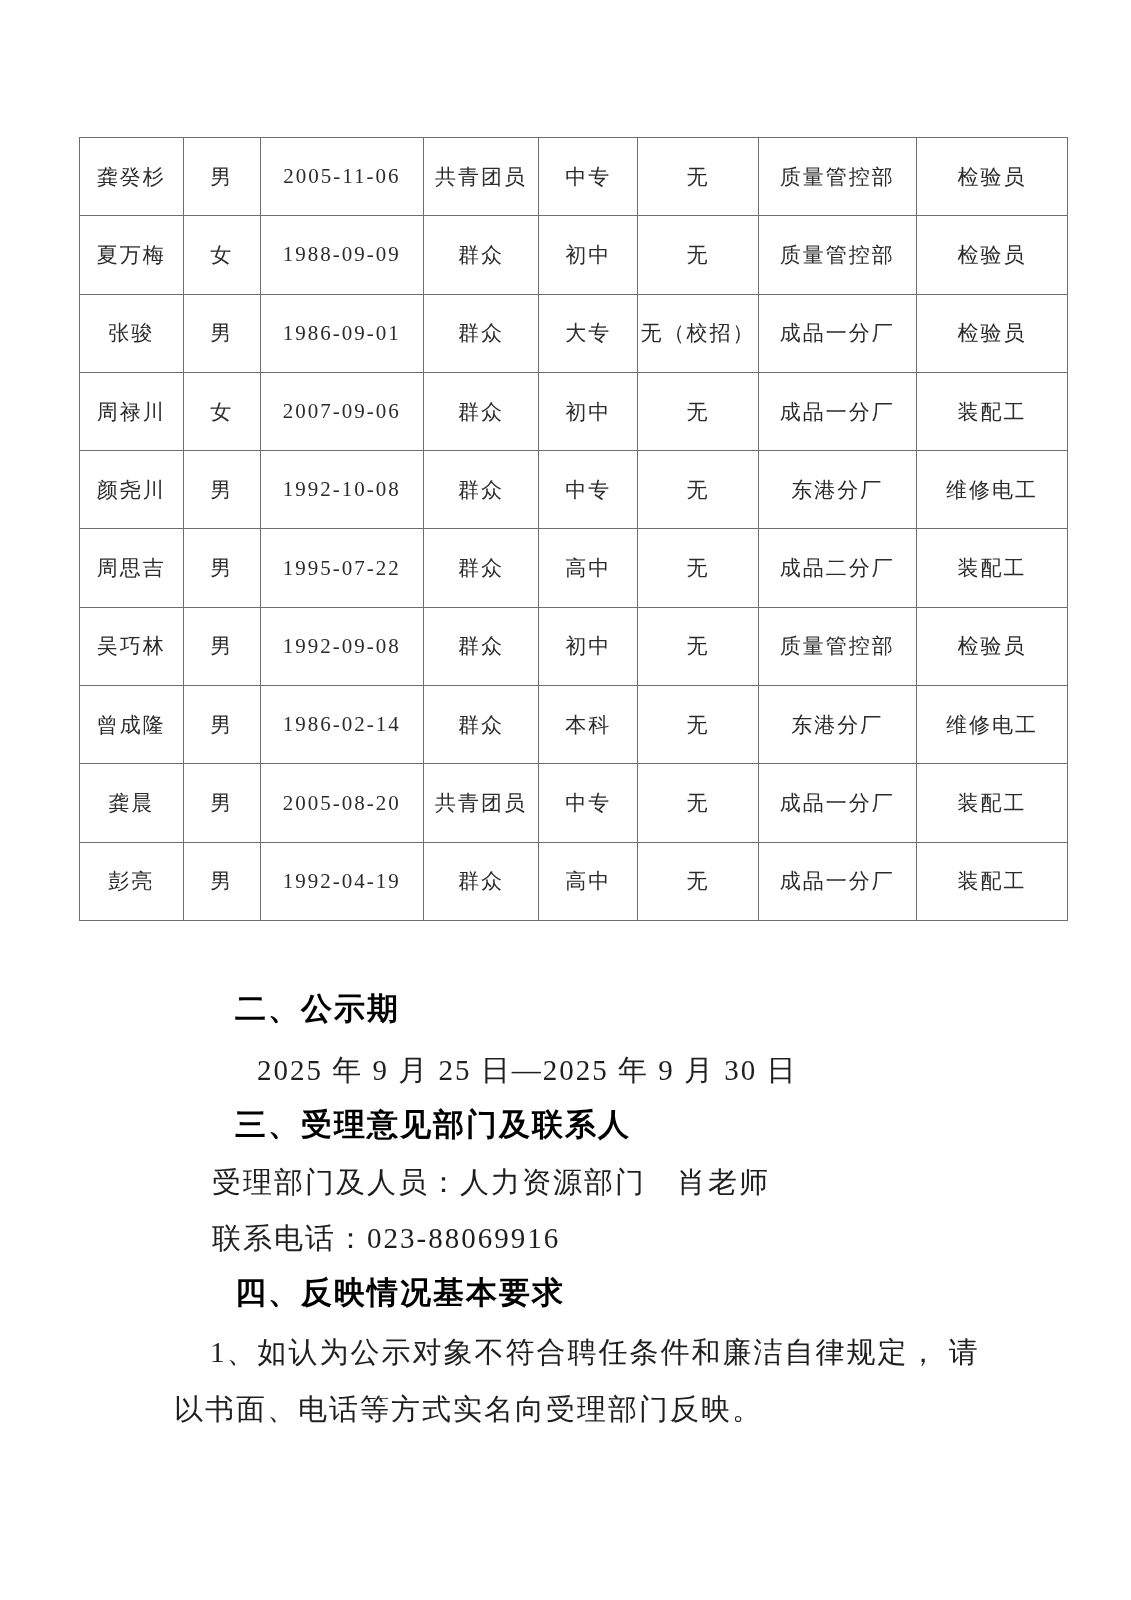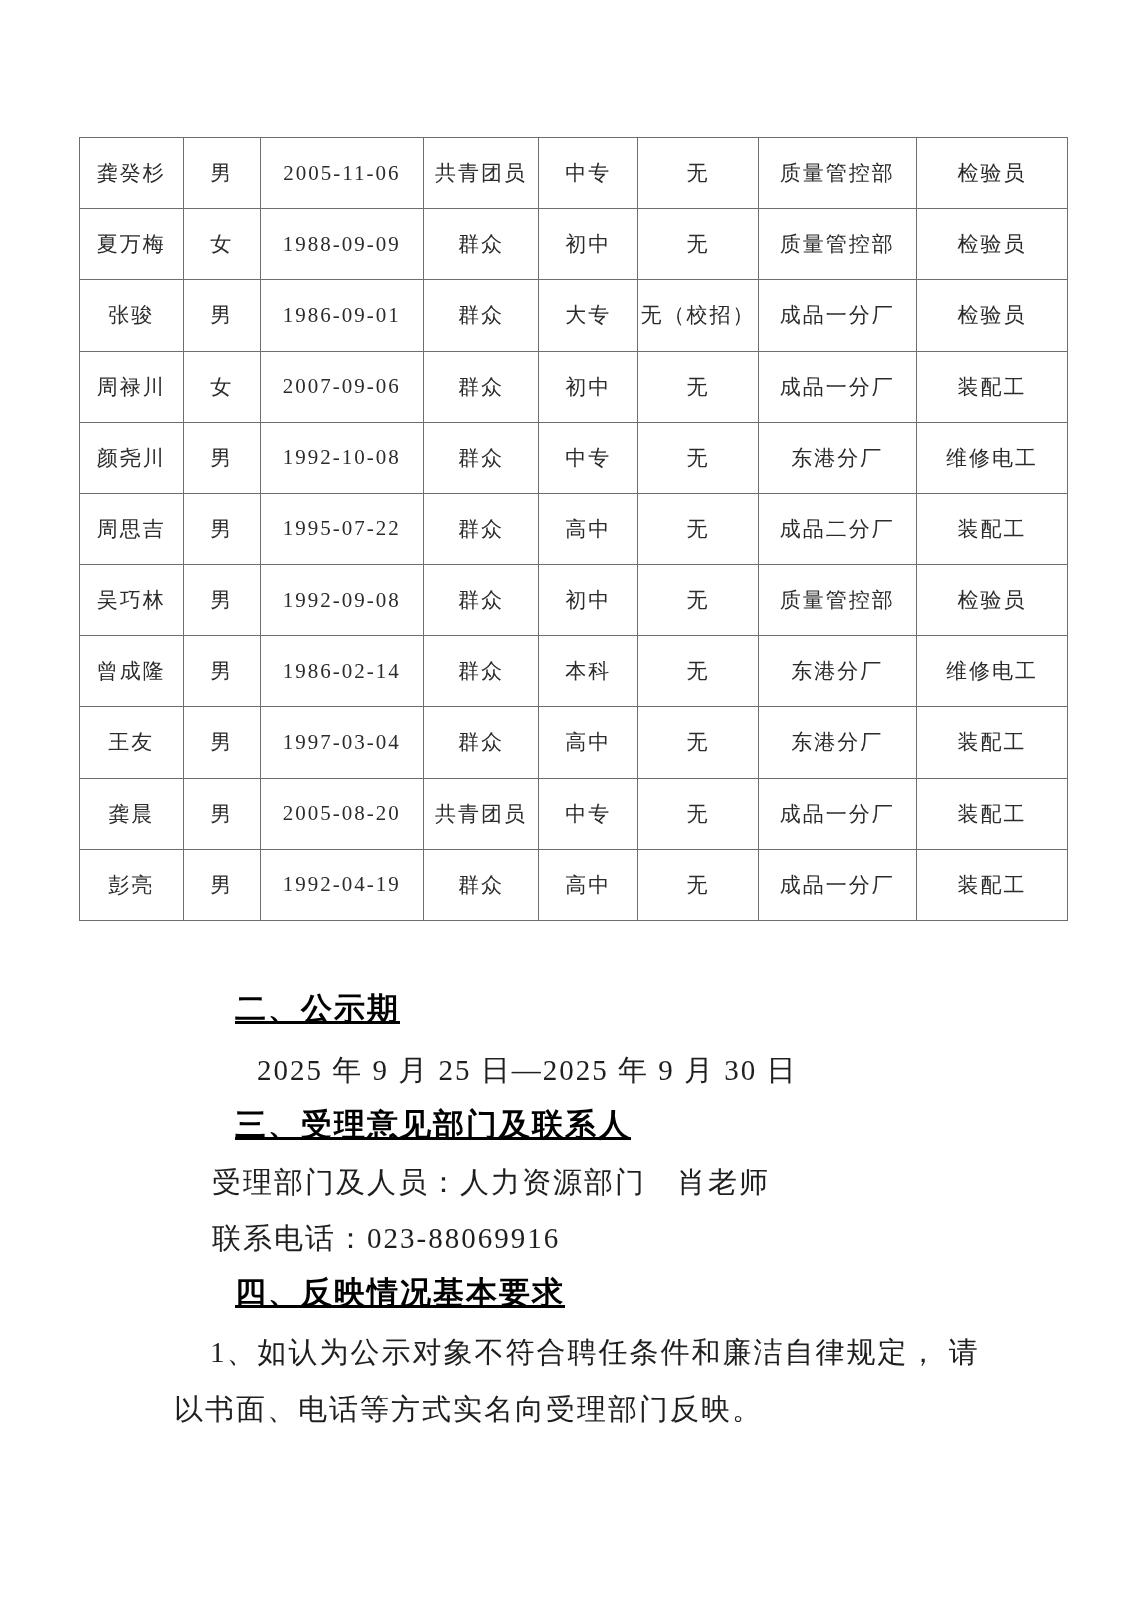--- a/index.html
+++ b/index.html
@@ -44,21 +44,20 @@
   .line{
     position:absolute;
     white-space:nowrap;
   }
   .heading{
     font-family:"Liberation Sans","DejaVu Sans",sans-serif;
     font-weight:700;
     font-size:31px;
     letter-spacing:2px;
     color:var(--heading);
-    text-decoration:underline;
   }
   .bodyline{
     font-family:"Liberation Serif","DejaVu Serif",serif;
     font-size:29px;
     letter-spacing:2px;
     color:var(--text);
   }
   .pos-h2{left:235px;top:988px;}
   .pos-period{left:211px;top:1051px;margin-left:46px;}
   .pos-h3{left:235px;top:1104px;}
@@ -159,30 +158,20 @@
           <td>曾成隆</td>
           <td>男</td>
           <td>1986-02-14</td>
           <td>群众</td>
           <td>本科</td>
           <td>无</td>
           <td>东港分厂</td>
           <td>维修电工</td>
         </tr>
         <tr>
-          <td>王友</td>
-          <td>男</td>
-          <td>1997-03-04</td>
-          <td>群众</td>
-          <td>高中</td>
-          <td>无</td>
-          <td>东港分厂</td>
-          <td>装配工</td>
-        </tr>
-        <tr>
           <td>龚晨</td>
           <td>男</td>
           <td>2005-08-20</td>
           <td>共青团员</td>
           <td>中专</td>
           <td>无</td>
           <td>成品一分厂</td>
           <td>装配工</td>
         </tr>
         <tr>

